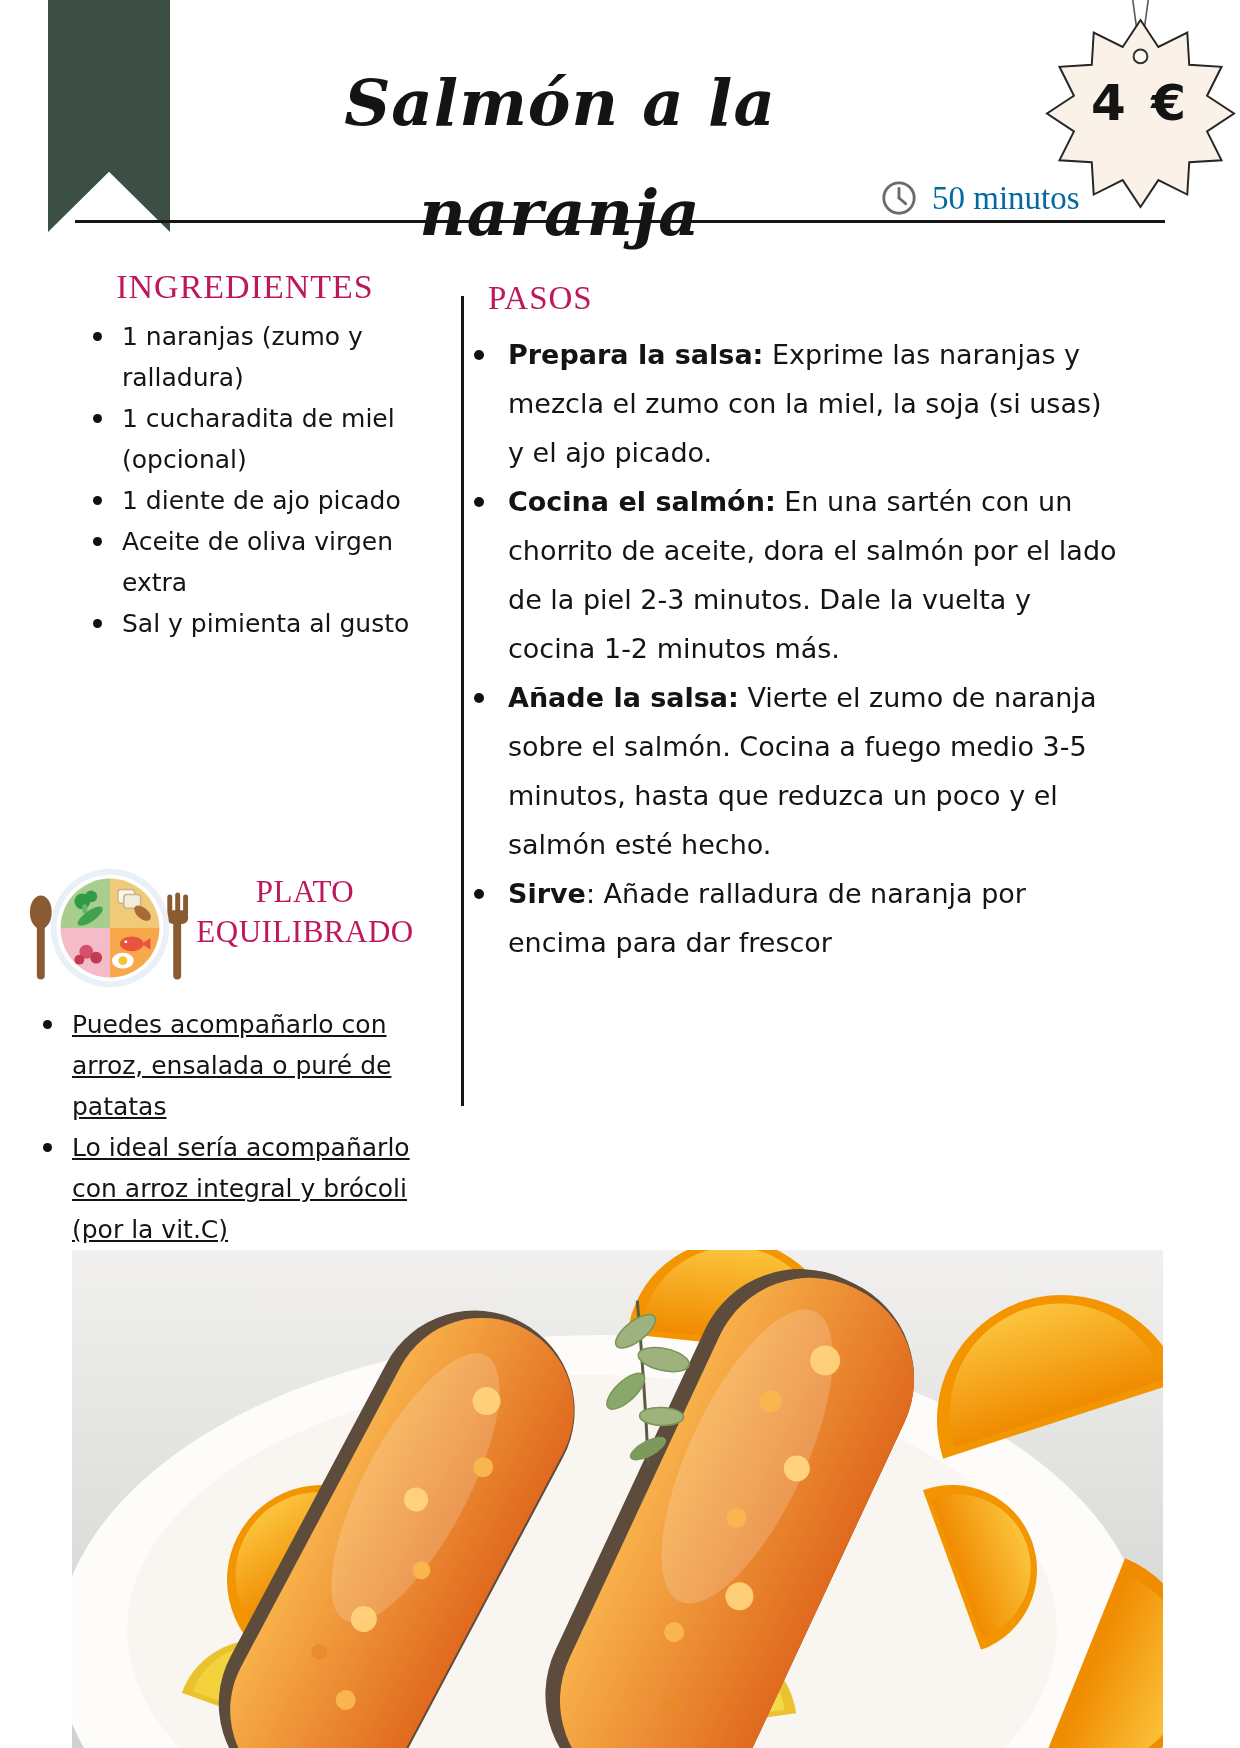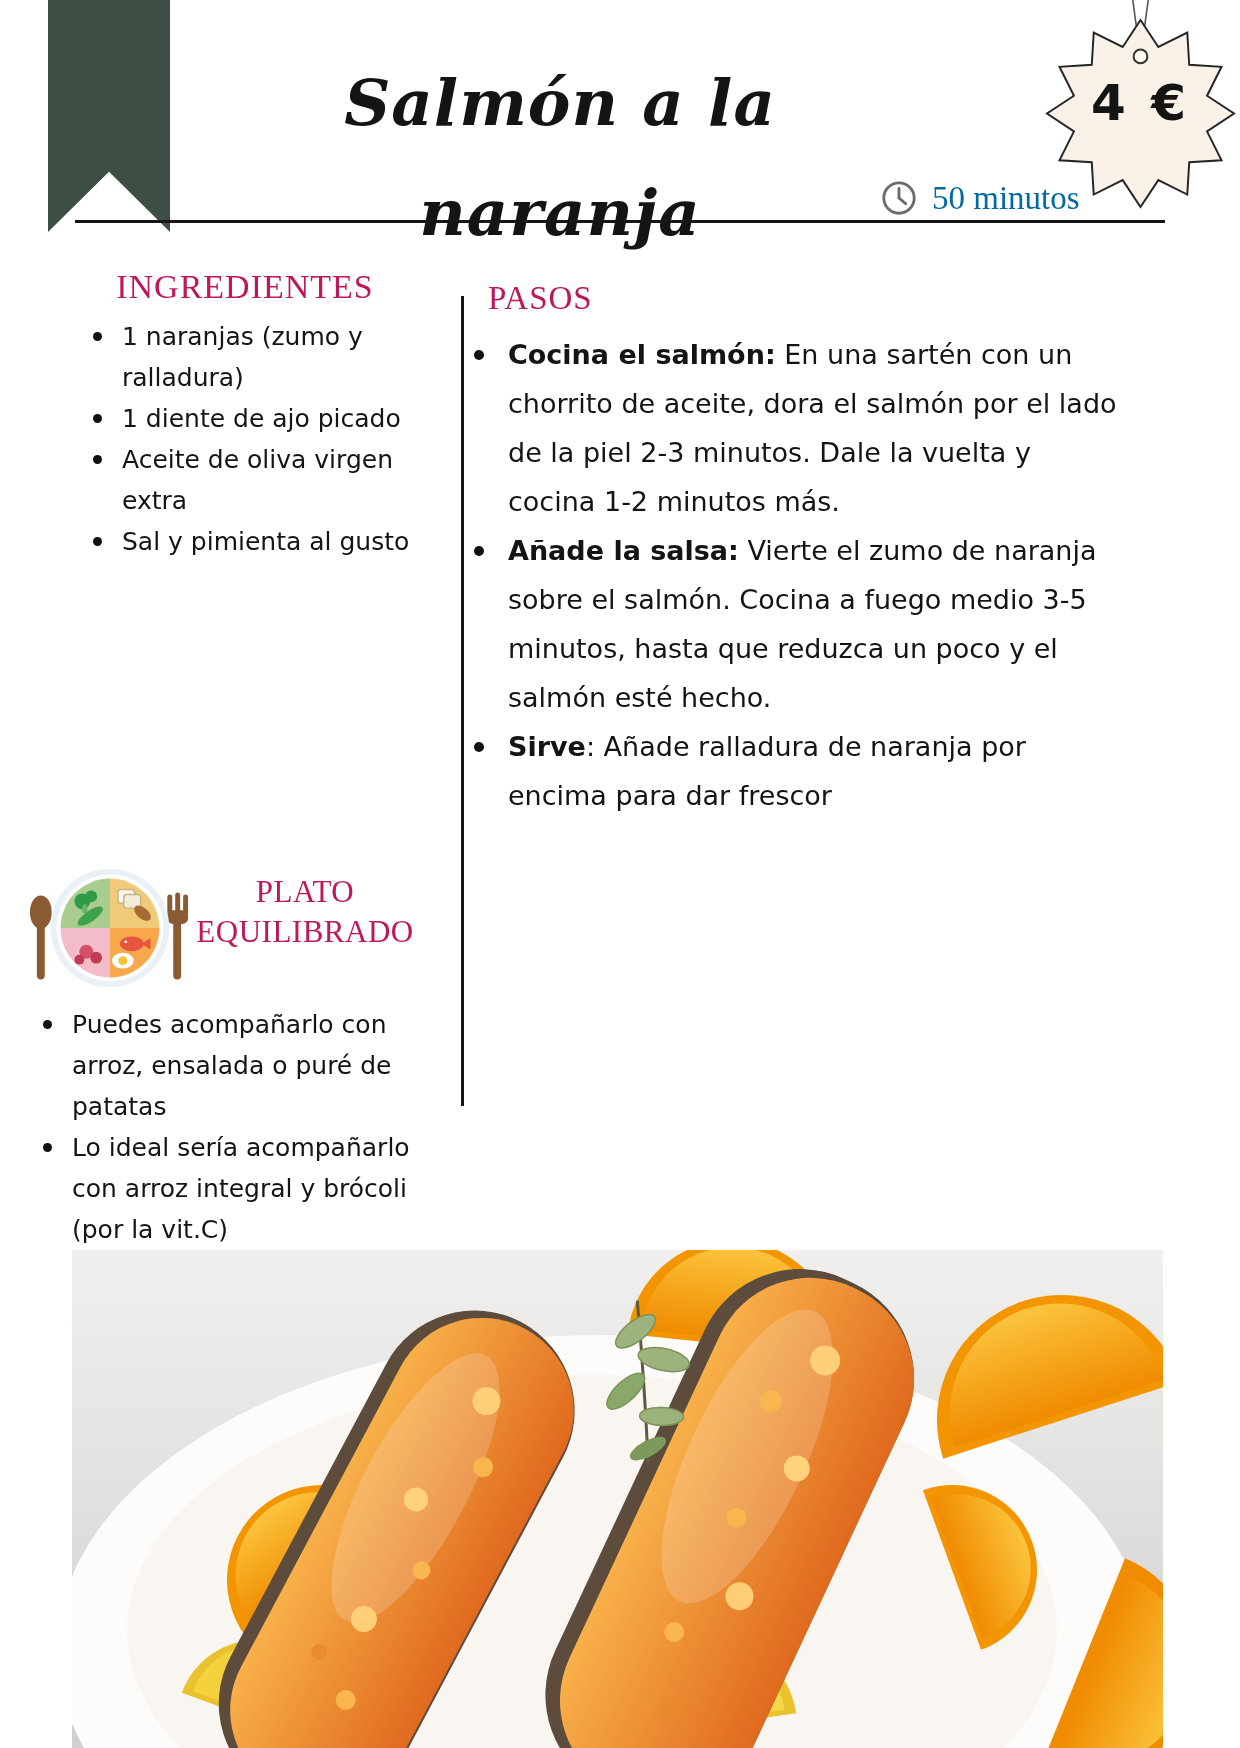--- a/index.html
+++ b/index.html
@@ -79,21 +79,21 @@
   .ingredients-list li::before{left:5px;top:16px;width:9px;height:9px;}
   .steps-list{
     position:absolute;left:468px;top:330px;width:652px;
     font-size:27px;line-height:49px;
   }
   .steps-list li{padding-left:40px;}
   .steps-list li::before{left:6px;top:20px;width:10px;height:10px;}
   .step-bold{font-weight:700;}
   .plate-list{
     position:absolute;left:38px;top:1004px;width:400px;
-    font-size:25px;line-height:41px;
+    font-size:25px;line-height:41px;text-decoration:underline;
   }
   .plate-list li{padding-left:34px;}
   .plate-list li::before{left:5px;top:16px;width:9px;height:9px;}
   
   .plate-icon{position:absolute;left:25px;top:855px;width:168px;height:152px;}
   .plate-icon svg{display:block;width:100%;height:100%;}
   
   .photo{
     position:absolute;left:72px;top:1250px;width:1091px;height:498px;
     overflow:hidden;
@@ -127,27 +127,31 @@
     </svg>
     <span class="time-label">50 minutos</span>
   </div>
 
   <div class="hrule"></div>
   <div class="vrule"></div>
 
   <div class="heading ingredients-heading">INGREDIENTES</div>
   <ul class="plain ingredients-list">
     <li class="item">1 naranjas (zumo y ralladura)</li>
+    <li class="item">1 cucharadita de miel (opcional)</li>
     <li class="item">1 diente de ajo picado</li>
     <li class="item">Aceite de oliva virgen extra</li>
     <li class="item">Sal y pimienta al gusto</li>
   </ul>
 
   <div class="heading pasos-heading">PASOS</div>
   <ul class="plain steps-list">
+    <li class="item">
+      <span class="step-bold">Prepara la salsa:</span><span> Exprime las naranjas y mezcla el zumo con la miel, la soja (si usas) y el ajo picado.</span>
+    </li>
     <li class="item">
       <span class="step-bold">Cocina el salmón:</span><span> En una sartén con un chorrito de aceite, dora el salmón por el lado de la piel 2-3 minutos. Dale la vuelta y cocina 1-2 minutos más.</span>
     </li>
     <li class="item">
       <span class="step-bold">Añade la salsa:</span><span> Vierte el zumo de naranja sobre el salmón. Cocina a fuego medio 3-5 minutos, hasta que reduzca un poco y el salmón esté hecho.</span>
     </li>
     <li class="item">
       <span class="step-bold">Sirve</span><span>: Añade ralladura de naranja por encima para dar frescor</span>
     </li>
   </ul>

